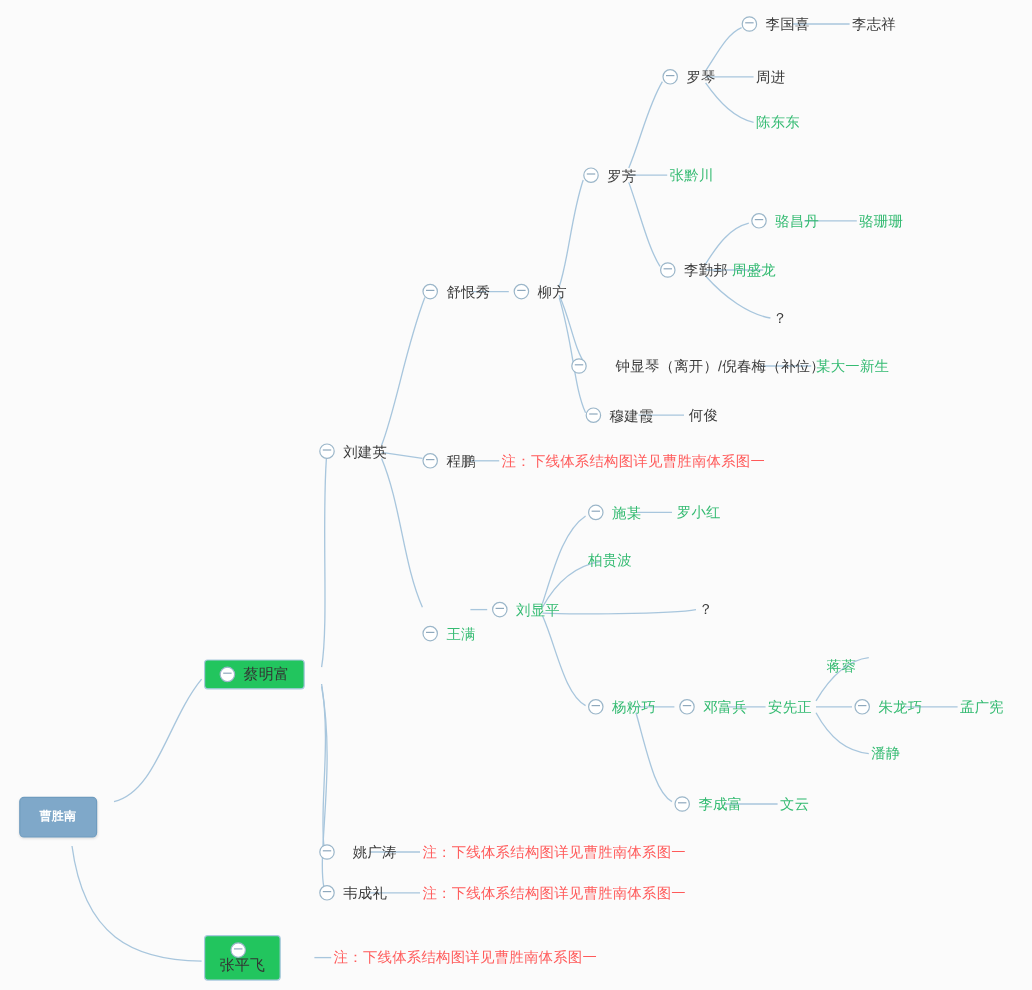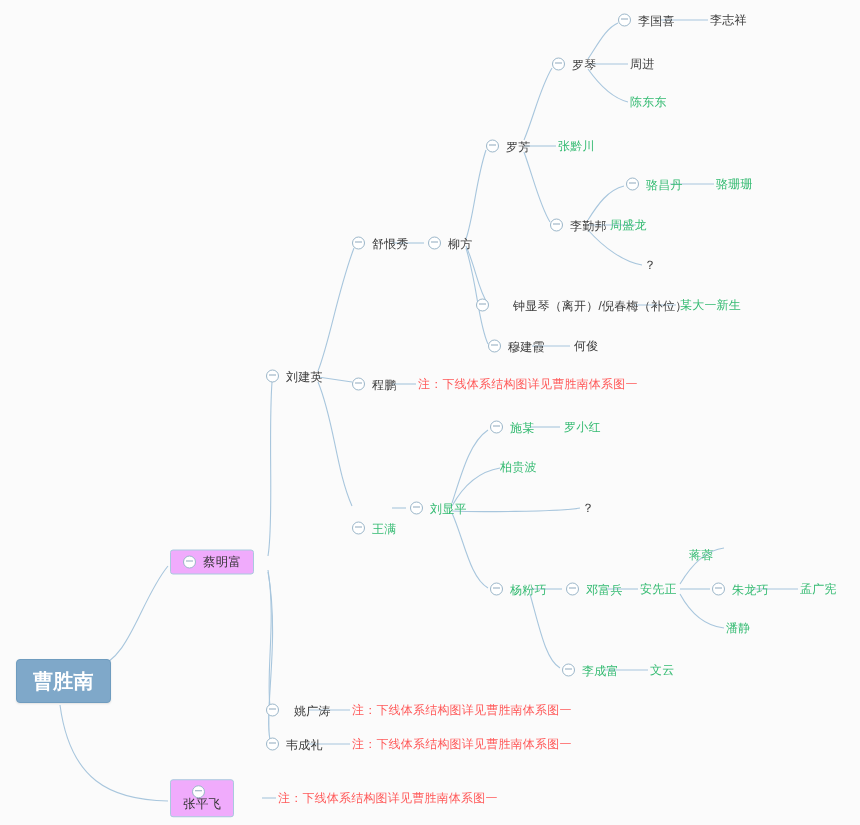--- a/index.html
+++ b/index.html
@@ -38,25 +38,25 @@
   }
   .node.root {
     background: #7fa8c9;
     border: 1px solid #6f9cbf;
     border-radius: 4px;
     padding: 11px 16px;
     box-shadow: 0 1px 2px rgba(0,0,0,0.10);
   }
   .node.root .label {
     color: #ffffff;
-    font-size: 20px;
+    font-size: 10px;
     font-weight: 700;
   }
   .node.boxed {
-    background: #f0abfc;
+    background: #22c55e;
     border: 1px solid #a9c9de;
     border-radius: 3px;
     padding: 5px 12px;
   }
   .node.boxed .label {
     color: #333333;
     font-size: 12.5px;
   }
   .c-black  { color: #3b3b3b; }
   .c-green  { color: #35bb72; }
@@ -242,21 +242,21 @@
       <div class="node plain" style="left: 644px; top: 265px;">
         <span class="label c-black">？</span>
       </div>
       <div class="node plain" style="left: 490px; top: 427px;">
         <span class="toggle"></span>
         <span class="label c-green">施某</span>
       </div>
       <div class="node plain" style="left: 564px; top: 427px;">
         <span class="label c-green">罗小红</span>
       </div>
-      <div class="node plain" style="left: 500px; top: 467px;">
+      <div class="node plain" style="left: 490px; top: 467px;">
         <span class="label c-green">柏贵波</span>
       </div>
       <div class="node plain" style="left: 582px; top: 508px;">
         <span class="label c-black">？</span>
       </div>
       <div class="node plain" style="left: 490px; top: 589px;">
         <span class="toggle"></span>
         <span class="label c-green">杨粉巧</span>
       </div>
       <div class="node plain" style="left: 566px; top: 589px;">

